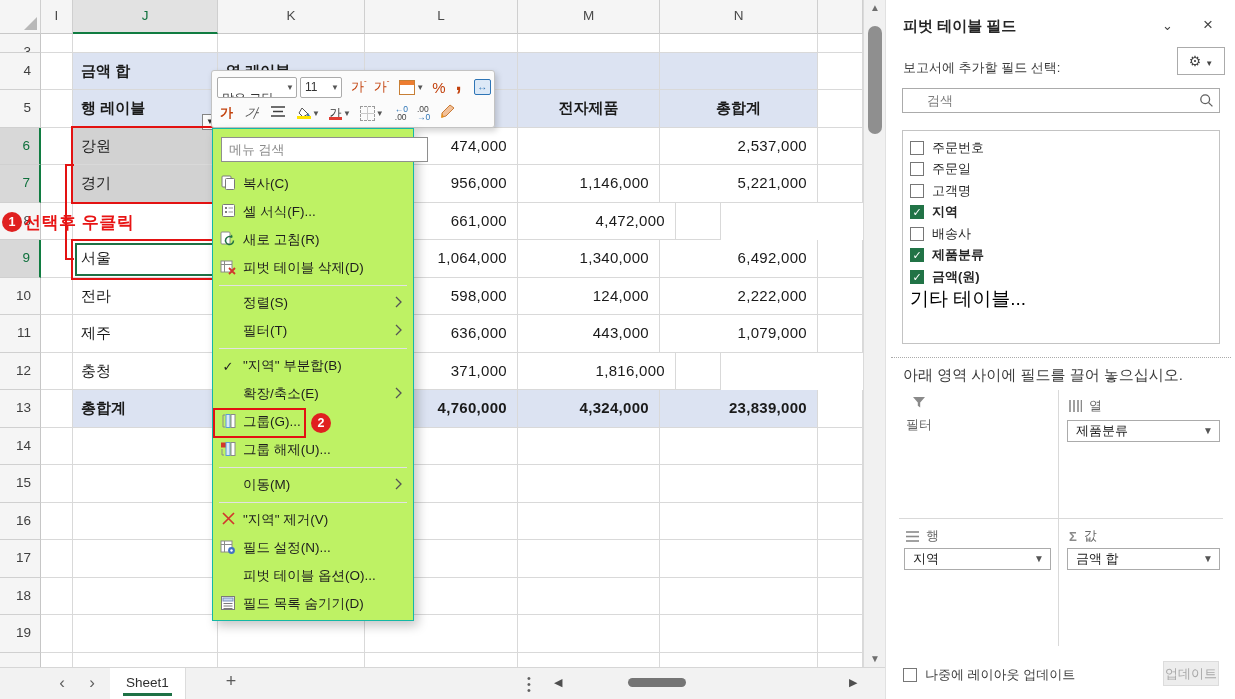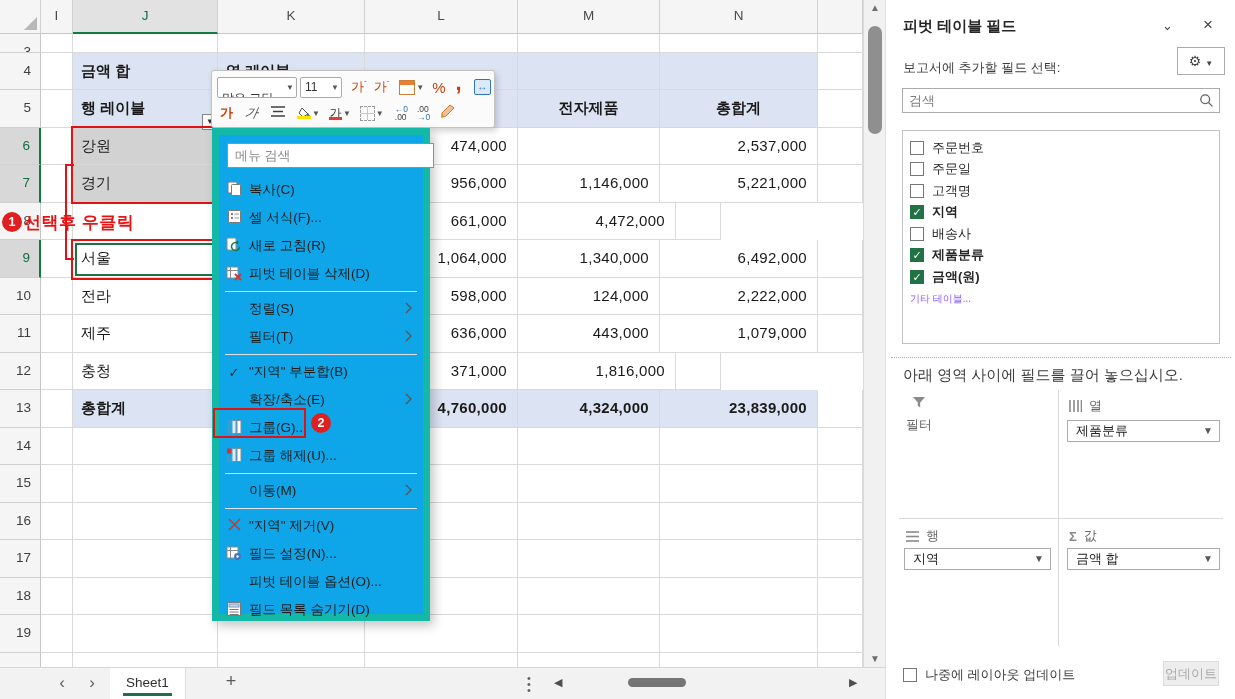--- a/index.html
+++ b/index.html
@@ -57,30 +57,30 @@
 
   
   .panel { position:absolute; left:885px; top:0; width:350px; height:699px; background:#ffffff; border-left:1px solid #e1e1e1; }
   .p-title { position:absolute; left:17px; top:17px; font-size:15px; font-weight:bold; color:#262626; }
   .p-chev { position:absolute; right:62px; top:18px; color:#444; font-size:13px; }
   .p-close { position:absolute; right:22px; top:15px; color:#444; font-size:17px; }
   .p-sub { position:absolute; left:17px; top:59px; font-size:13px; color:#3b3b3b; }
   .p-gear { position:absolute; right:10px; top:47px; width:48px; height:28px; border:1px solid #ababab;
             font-size:14px; color:#444; text-align:center; line-height:26px; background:#fff; }
   .p-search { position:absolute; left:16px; top:88px; width:318px; height:25px; border:1px solid #ababab; background:#fff; }
-  .p-search input { position:absolute; left:6px; top:1px; width:280px; height:21px; border:none; outline:none;
+  .p-search input { position:absolute; left:24px; top:1px; width:280px; height:21px; border:none; outline:none;
                     font-size:13px; color:#333; font-family:inherit; background:transparent; }
   .p-search input::placeholder { color:#7c7c7c; }
   .p-search .mag { position:absolute; right:5px; top:4px; }
   .p-list { position:absolute; left:16px; top:130px; width:318px; height:214px; border:1px solid #c3c3c3; background:#fff; padding:6px 0 0 7px; }
   .f-item { height:21.5px; display:flex; align-items:center; font-size:13px; color:#262626; }
   .f-item .cb { width:14px; height:14px; border:1px solid #767676; background:#fff; margin-right:8px; flex:none; }
   .f-item .cb.on { background:#217346; border-color:#217346; color:#fff; font-size:11px; line-height:13px; text-align:center; }
   .f-item.on { font-weight:bold; }
-  .f-more { height:21.5px; line-height:21.5px; font-size:10px; color:#8b5cf6; }
+  .f-more { height:21.5px; line-height:21.5px; font-size:19px; color:#000000; }
   .p-dots { position:absolute; left:5px; top:357px; width:340px; border-top:1px dotted #ababab; }
   .p-drag { position:absolute; left:17px; top:366px; font-size:15px; color:#3b3b3b; }
   .q-vline { position:absolute; left:172px; top:390px; width:1px; height:256px; background:#d9d9d9; }
   .q-hline { position:absolute; left:13px; top:518px; width:324px; height:1px; background:#d9d9d9; }
   .q-label { position:absolute; font-size:13px; color:#666; display:flex; align-items:center; gap:7px; }
   .chip { position:absolute; height:22px; border:1px solid #ababab; background:#fff; font-size:13px; color:#222;
           line-height:20px; padding-left:8px; }
   .chip .dd { position:absolute; right:6px; top:0; color:#555; font-size:10px; }
   .p-defer { position:absolute; left:17px; top:666px; display:flex; align-items:center; font-size:13px; color:#3b3b3b; gap:8px; }
   .p-defer .cb { width:14px; height:14px; border:1px solid #767676; background:#fff; }
@@ -106,21 +106,21 @@
            text-align:center; line-height:14px; border-radius:2px; }
   .oicon { width:16px; height:15px; background:#fff; border:1px solid #c77f36; position:relative; }
   .oicon:before { content:""; position:absolute; left:0; top:0; right:0; height:4px; background:#ed7d31; }
   .bgrid { width:15px; height:15px; border:1px dashed #9a9a9a; position:relative; }
   .bgrid:before { content:""; position:absolute; left:50%; top:0; bottom:0; width:1px; background:#c9c9c9; }
   .bgrid:after  { content:""; position:absolute; top:50%; left:0; right:0; height:1px; background:#c9c9c9; }
   .dec { font-size:8.5px; color:#444; line-height:8px; text-align:left; }
   .dec .bl { color:#2e75b6; }
 
   
-  .cmenu { position:absolute; left:212px; top:128px; width:218px; height:493px; background:#0ea5e9; border:7px solid #14b8a6;
+  .cmenu { position:absolute; left:212px; top:128px; width:202px; height:493px; background:#bef264; border:1px solid #14b8a6;
            box-shadow:4px 5px 10px rgba(0,0,0,.22); }
   .cm-search { position:absolute; left:8px; top:8px; width:207px; height:25px; border:1px solid #8f8f8f; background:#fff; }
   .cm-search input { width:100%; height:100%; border:none; outline:none; padding:0 7px; font-size:13px; color:#333;
                      font-family:inherit; background:transparent; }
   .cm-search input::placeholder { color:#8a8a8a; }
   .cm-items { position:absolute; left:0; top:41px; width:100%; }
   .cm-it { height:28px; display:flex; align-items:center; font-size:13.5px; color:#1e1e1e; position:relative; }
   .cm-it .ic { width:30px; flex:none; text-align:center; }
   .cm-it .sub { position:absolute; right:11px; top:7px; }
   .cm-sep { height:1px; background:#e2e2e2; margin:3px 6px; }

